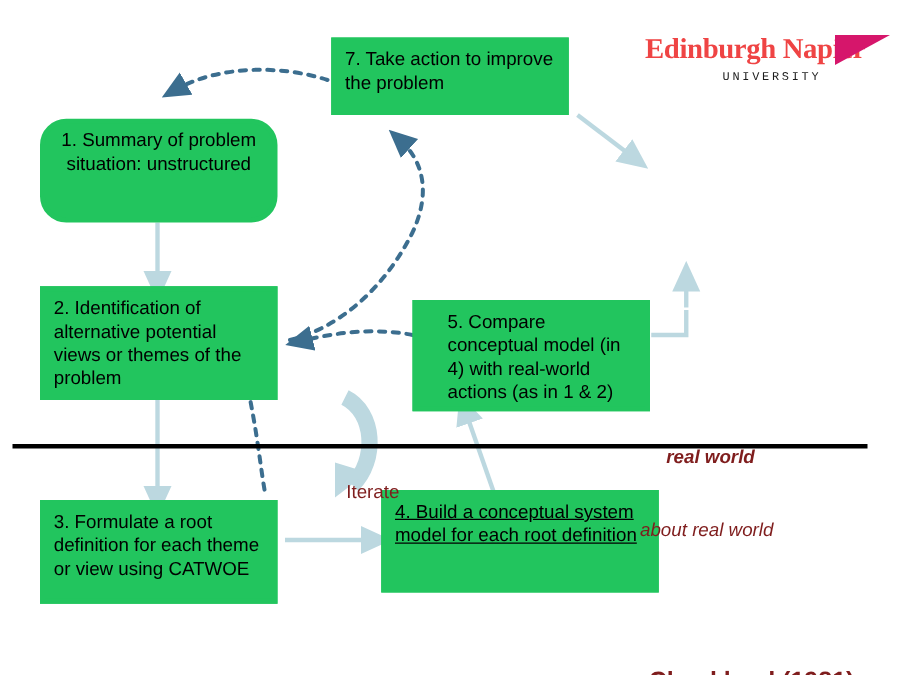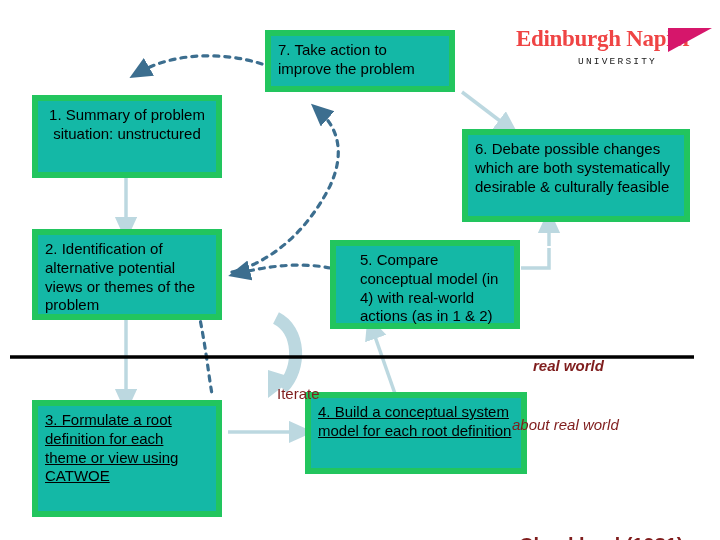--- a/index.html
+++ b/index.html
@@ -12,30 +12,31 @@
   }
   #canvas {
     position: relative;
     width: 720px;
     height: 540px;
     background: #ffffff;
     overflow: hidden;
   }
   .box {
     position: absolute;
-    border: 6px solid #22c55e;
-    background: #14b8a6;
+    border: 4px solid #22c55e;
+    background: #22c55e;
     box-sizing: border-box;
     font-size: 15px;
     line-height: 1.25;
     color: #000000;
     padding: 5px 7px;
   }
   .box.center {
     text-align: center;
+    border-radius: 21px;
   }
   .plain-text {
     position: absolute;
     color: #7f1d1d;
     font-size: 15px;
     line-height: 1.25;
     margin-top: 28px;
   }
   .italic {
     font-style: italic;
@@ -139,33 +140,30 @@
   </div>
 
   <div class="box center" style="left:32px; top:95px; width:190px; height:83px;">
     <span>1. Summary of problem situation: unstructured</span>
   </div>
 
   <div class="box" style="left:265px; top:30px; width:190px; height:62px;">
     <span>7. Take action to improve the problem</span>
   </div>
 
-  <div class="box" style="left:462px; top:129px; width:228px; height:93px;">
-    <span>6. Debate possible changes which are both systematically desirable &amp; culturally feasible</span>
-  </div>
 
   <div class="box" style="left:32px; top:229px; width:190px; height:91px;">
     <span>2. Identification of alternative potential views or themes of the problem</span>
   </div>
 
   <div class="box" style="left:330px; top:240px; width:190px; height:89px;padding-left:24px;">
     <span>5. Compare conceptual model (in 4) with real-world actions (as in 1 &amp; 2)</span>
   </div>
 
-  <div class="box" style="left:32px; top:400px; width:190px; height:117px;text-decoration:underline;">
+  <div class="box" style="left:32px; top:400px; width:190px; height:83px;">
     <span>3. Formulate a root definition for each theme or view using CATWOE</span>
   </div>
 
   <div class="box" style="left:305px; top:392px; width:222px; height:82px;text-decoration:underline;">
     <span>4. Build a conceptual system model for each root definition</span>
   </div>
 
   <div class="plain-text" style="left:277px; top:357px;">Iterate</div>
 
   <div class="plain-text italic bold" style="left:533px; top:329px;">real world</div>

